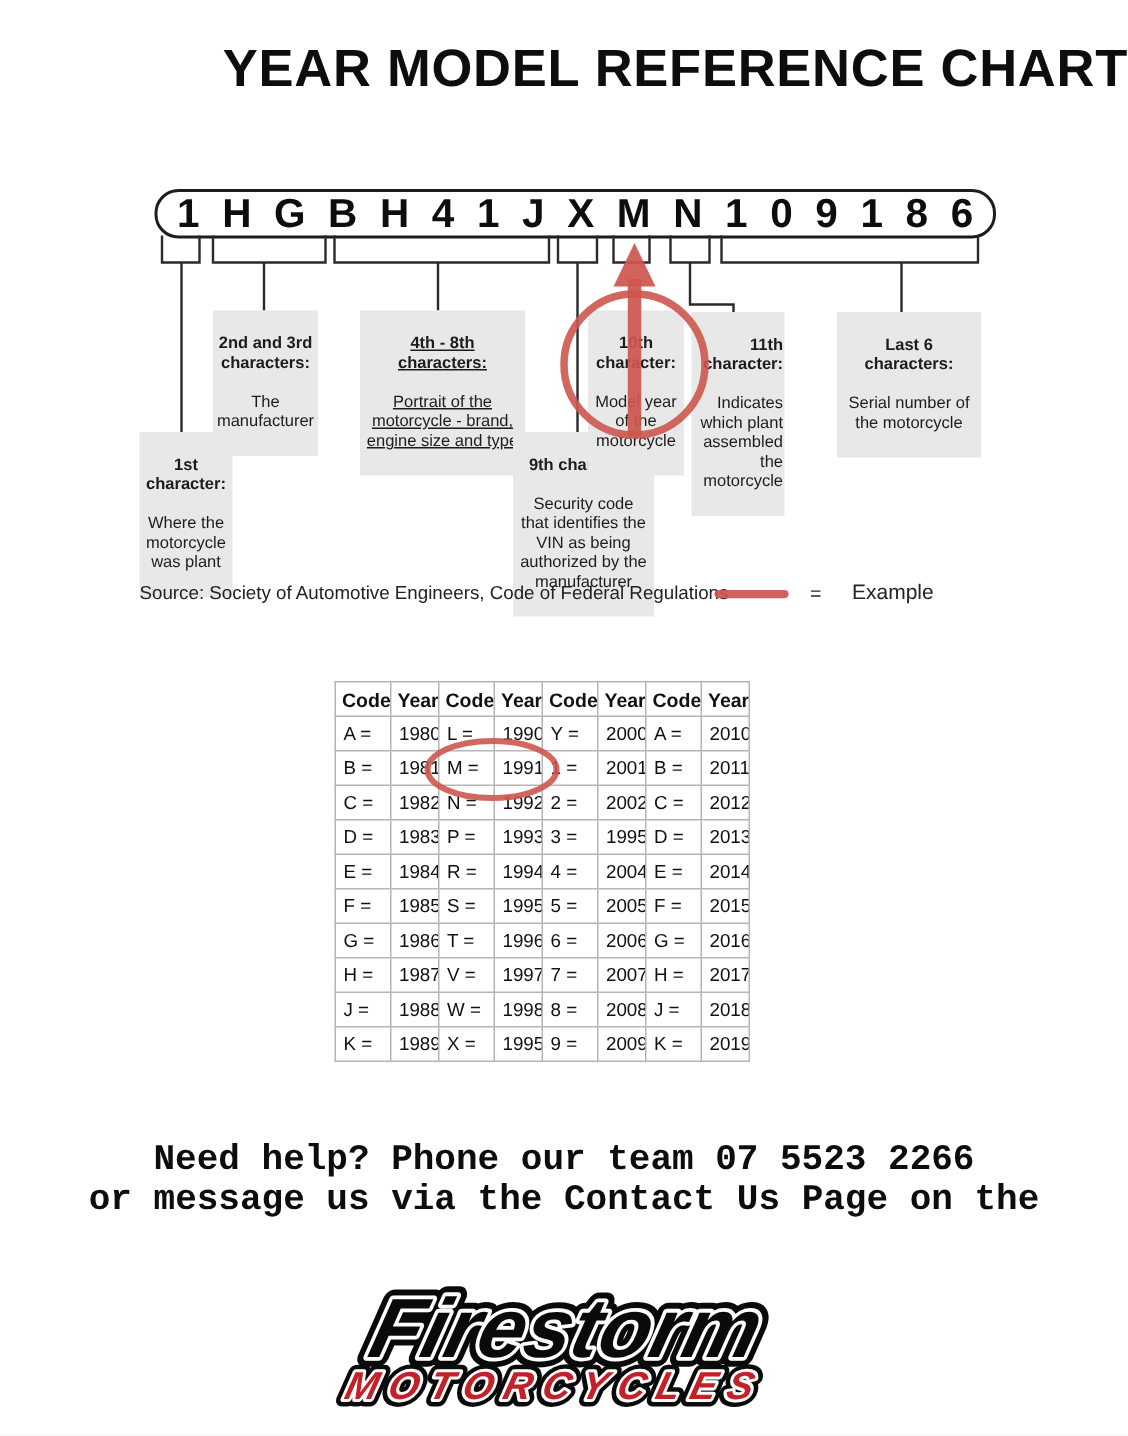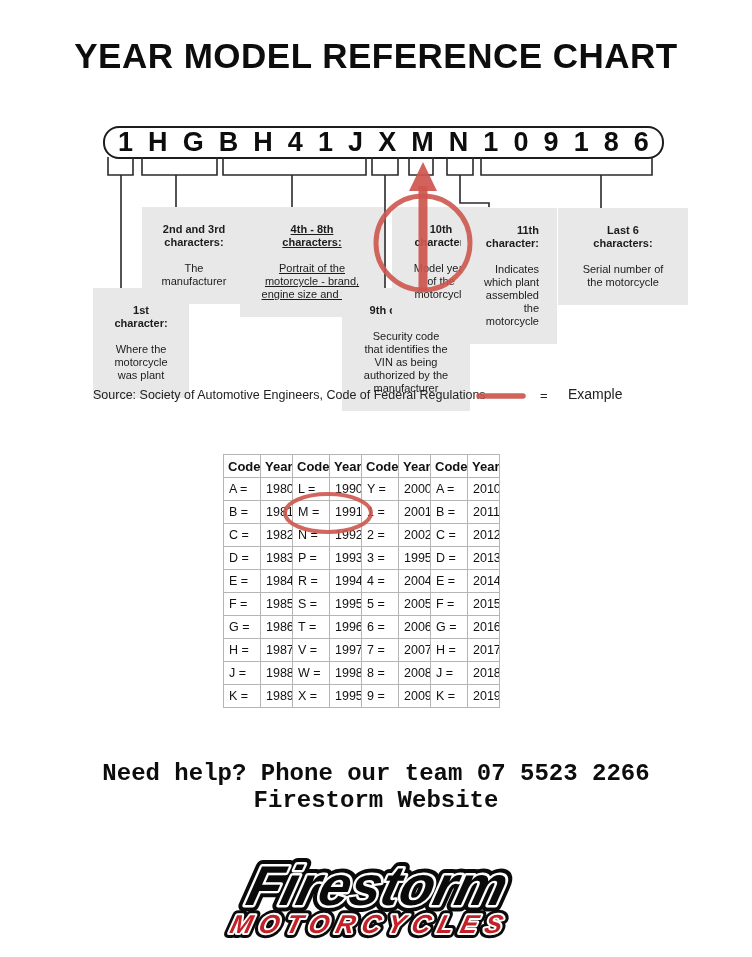--- a/index.html
+++ b/index.html
@@ -2,42 +2,42 @@
 <html><head>
 <meta charset="utf-8">
 <style>
   html,body{margin:0;padding:0;background:#fff;}
   .page{
     position:relative;width:752px;height:957px;background:#ffffff;
     font-family:"Liberation Sans","DejaVu Sans",sans-serif;color:#111;
     outline:1px solid #d8d8d8;overflow:hidden;
   }
   .title{
-    position:absolute;top:36px;left:0;width:100%;text-align:center;
+    position:absolute;top:26px;left:0;width:100%;text-align:right;
     font-size:35px;font-weight:bold;letter-spacing:0.5px;color:#0d0d0d;margin:0;
   }
   
   .vin-box{
     position:absolute;left:103px;top:126px;width:531px;height:29px;
     border:2px solid #1d1d1d;border-radius:16px;
     display:flex;align-items:center;justify-content:space-between;
     padding:0 13px;
   }
   .vin-char{font-size:27px;font-weight:bold;color:#0d0d0d;line-height:1;}
   
   .connector-layer,.red-layer{
     position:absolute;left:0;top:0;width:752px;height:957px;pointer-events:none;
   }
   .connector-layer{z-index:1;}
   .red-layer{z-index:3;}
   
   .abox{
     position:absolute;z-index:2;background:#e8e8e8;color:#1c1c1c;
     text-align:center;font-size:11px;line-height:13px;
-    white-space:pre-line;padding:3px 18px;
+    white-space:pre-line;padding:3px 1px;
   }
   .abox .abox-title{font-weight:bold;white-space:pre-line;}
   .b1{left:93px;top:288px;width:60px;}
   .b2{left:142px;top:207px;width:68px;}
   .b3{left:240px;top:207px;width:108px;text-decoration:underline;}
   .b4{left:342px;top:288px;width:92px;}
   .b5{left:392px;top:207px;width:62px;}
   .b6{left:461px;top:208px;width:60px;text-align:right;}
   .b7{left:558px;top:208px;width:94px;}
   
@@ -307,21 +307,21 @@
           <td>9 =</td>
           <td>2009</td>
           <td>K =</td>
           <td>2019</td>
         </tr>
       </tbody>
   </table>
 
   <div class="help-text">
     <div>Need help?  Phone our team 07 5523 2266</div>
-    <div>Firestorm Website</div>
+    <div>or message us via the Contact Us Page on the</div>
   </div>
 
   <svg class="logo-svg" width="420" height="92" viewBox="0 0 420 92">
     <g transform="translate(14,0) skewX(-14)">
       <text class="logo-text" x="206" y="52" font-size="56" fill="none" stroke="#0a0a0a" stroke-width="13" stroke-linejoin="round">Firestorm</text>
       <text class="logo-text" x="208" y="80" font-size="26" letter-spacing="7" fill="none" stroke="#0a0a0a" stroke-width="10" stroke-linejoin="round">MOTORCYCLES</text>
       <text class="logo-text" x="206" y="52" font-size="56" fill="none" stroke="#ffffff" stroke-width="5" stroke-linejoin="round">Firestorm</text>
       <text class="logo-text" x="206" y="52" font-size="56" fill="#0a0a0a">Firestorm</text>
       <text class="logo-text" x="208" y="80" font-size="26" letter-spacing="7" fill="none" stroke="#ffffff" stroke-width="4" stroke-linejoin="round">MOTORCYCLES</text>
       <text class="logo-text" x="208" y="80" font-size="26" letter-spacing="7" fill="#c32028">MOTORCYCLES</text>

